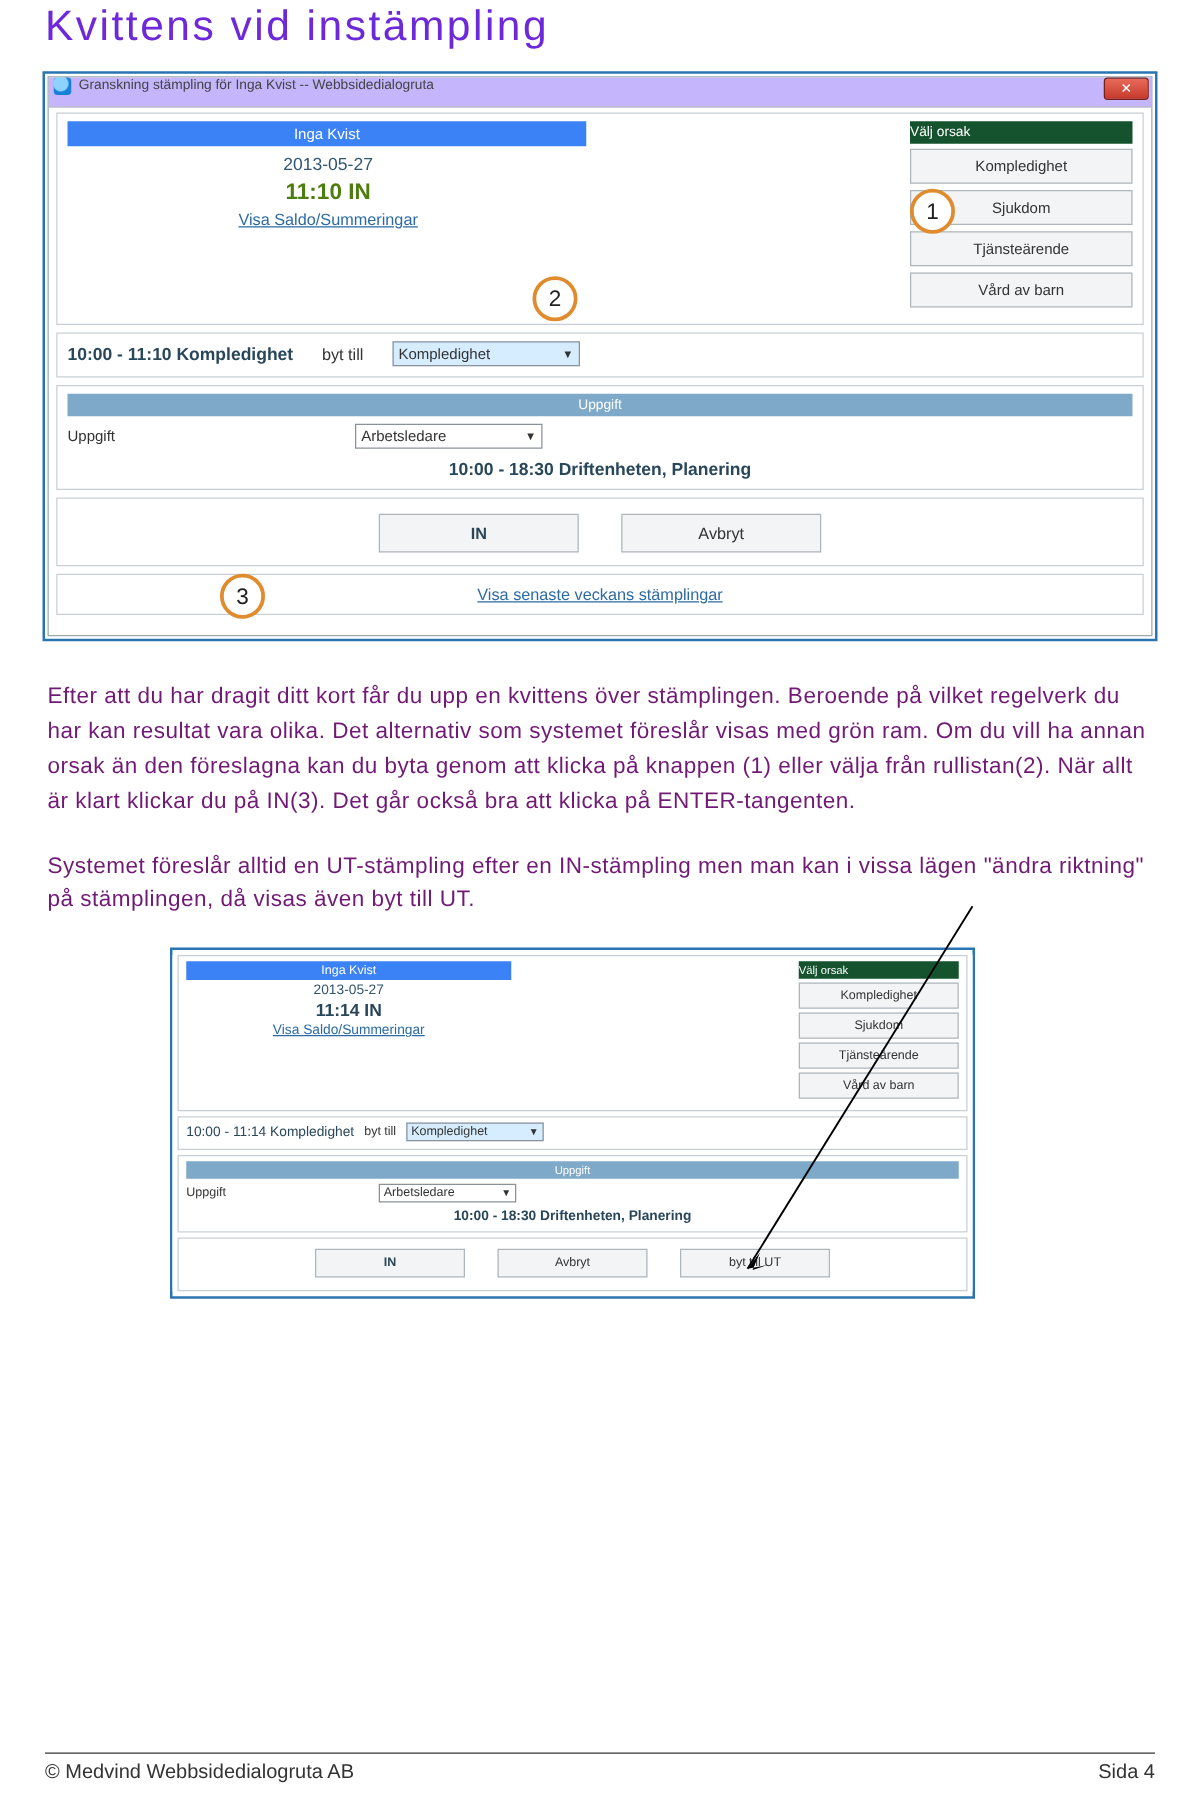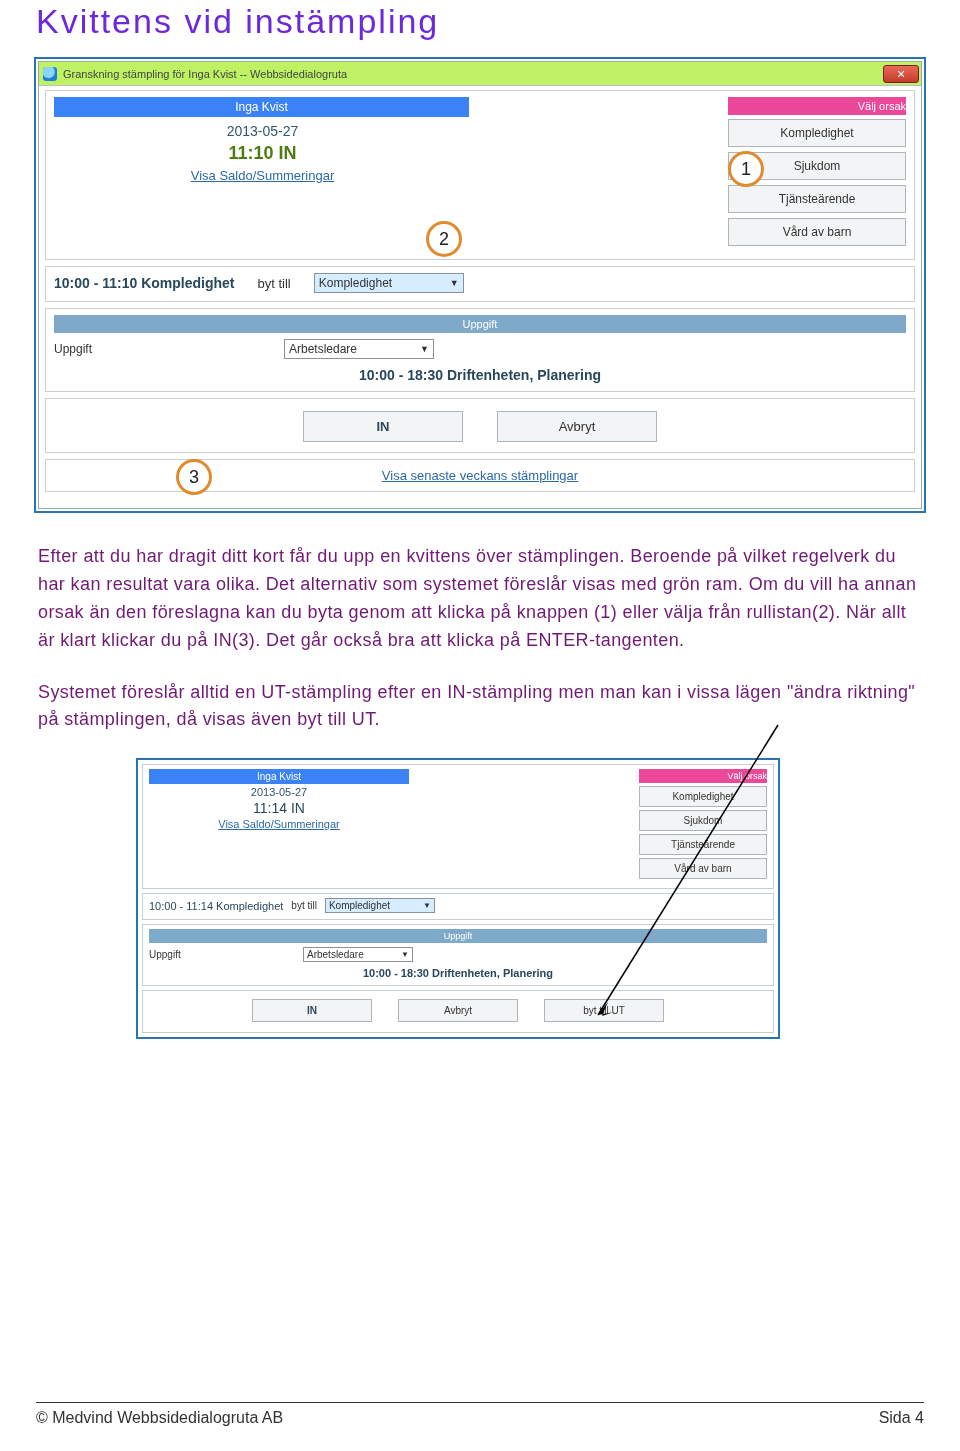--- a/index.html
+++ b/index.html
@@ -16,22 +16,22 @@
     font-size: 34px;
     letter-spacing: 2px;
     color: #6d28d9;
     font-weight: 400;
     margin: 2px 0 16px 0;
   }
   
   .shot1-wrap { border: 2px solid #2a74b1; padding: 2px; width: 892px; margin-left: -2px; }
   .win { border: 1px solid #9aa; background: #fff; font-family: Tahoma, Arial, sans-serif; }
   .titlebar {
-    height: 24px; background: #bef264; border-bottom: 1px solid #b8bfc4;
-    display: flex; align-items: center; font-size: 11px; color: #444;
+    height: 24px; background: #c4b5fd; border-bottom: 1px solid #b8bfc4;
+    display: flex; font-size: 11px; color: #444;
     padding: 0 2px 0 4px; position: relative;
   }
   .ie-icon {
     width: 14px; height: 14px; border-radius: 3px;
     background: radial-gradient(circle at 40% 35%, #8cd3ff 0 45%, #1a7fd6 55% 100%);
     margin-right: 6px; display:inline-block;
   }
   .close-btn {
     margin-left: auto; width: 36px; height: 18px;
     background: linear-gradient(#e86a5a,#c53a2a); border: 1px solid #7a1f16;
@@ -47,21 +47,21 @@
   .col-right { width: 178px; margin-left: 8px; }
   .name-band {
     background: #3b82f6; color: #fff; text-align: center;
     font-size: 12px; padding: 3px 0; width: 100%;
   }
   .name-band-sm { width: 415px; }
   .date-line { color: #31566f; font-size: 14px; padding: 6px 0 0 2px; text-align:center; width:415px; }
   .stamp-line { font-weight: bold; font-size: 18px; color: #4d7c0f; padding: 4px 0 2px 2px; text-align:center; width:415px; }
   .link-line { color: #2c6aa5; font-size: 13px; text-decoration: underline; padding: 2px 0 0 2px; cursor:pointer; text-align:center; width:415px; }
   .valj-band {
-    background: #ec4899; color: #fff; text-align: right;
+    background: #14532d; color: #fff; text-align: left;
     font-size: 11px; padding: 3px 0; margin-bottom:4px;
   }
   .reason-btn {
     display:block; width:100%; text-align:center; font-size:12px;
     background: #f3f4f5; border:1px solid #aeb6bc; padding:6px 0; margin-bottom:5px;
     color:#333;
   }
   .panel2-row { display:flex; align-items:center;gap:13px; }
   .bold-range { font-weight:bold; font-size:14px; color:#29475b; }
   .byt-till { font-size:13px; color:#333; margin: 0 6px 0 10px; }
@@ -104,21 +104,21 @@
   .body-text p { margin: 0 0 24px 0; }
 
   
   .shot2-wrap { border:2px solid #2a74b1; width:644px; margin: 6px 0 0 100px; position:relative; }
   .win2 { font-family: Tahoma, Arial, sans-serif; background:#fff; font-size:11px; color:#333; }
   .p2 { border:1px solid #c7cfd5; margin:4px; padding:4px 6px 6px 6px; }
   .shot2-wrap .col-right2 { width:128px; }
   .shot2-wrap .reason-btn { font-size:10px; padding:4px 0; margin-bottom:3px; }
   .shot2-wrap .name-band-sm2 { width:260px; font-size:10px; padding:2px 0; }
   .shot2-wrap .date-line2 { font-size:11px; text-align:center; width:260px; color:#31566f; padding-top:2px;}
-  .shot2-wrap .stamp-line2 { font-size:14px; font-weight:normal; text-align:center; width:260px; color:#29475b; padding:2px 0;}
+  .shot2-wrap .stamp-line2 { font-size:14px; font-weight:bold; text-align:center; width:260px; color:#29475b; padding:2px 0;}
   .shot2-wrap .link-line2 { font-size:11px; color:#2c6aa5; text-decoration:underline; text-align:center; width:260px; cursor:pointer; }
   .shot2-wrap .valj-band { font-size:9px; padding:2px 0; margin-bottom:3px; }
   .shot2-wrap .bold-range2 { font-weight:normal; font-size:11px; color:#29475b; }
   .shot2-wrap .sel2 {
     border:1px solid #8a9199; background:#d6edff; font-size:10px;
     padding:1px 3px; display:inline-flex; align-items:center; min-width:110px;
     justify-content:space-between; margin-left:4px;
   }
   .shot2-wrap .sel2 .arrow { font-size:8px; margin-left:6px; }
   .shot2-wrap .sel2.plain { background:#fff; }

